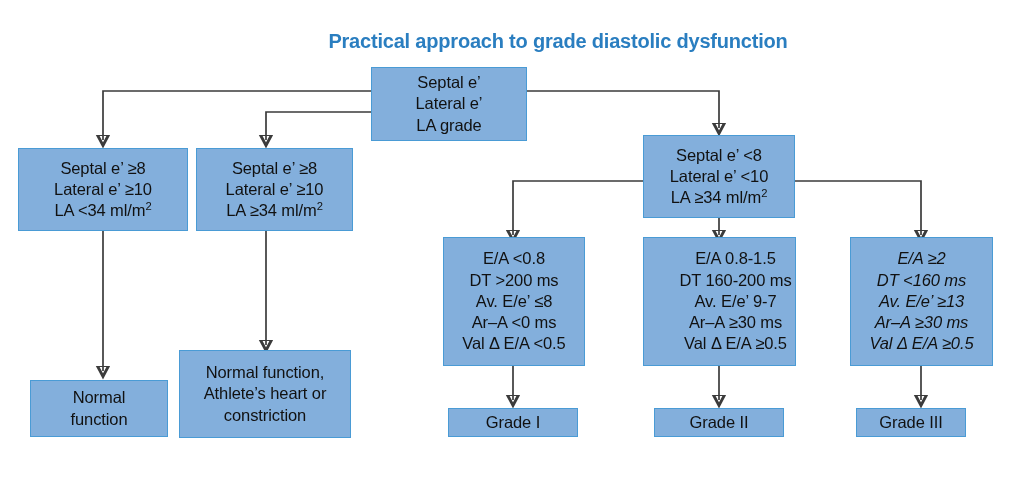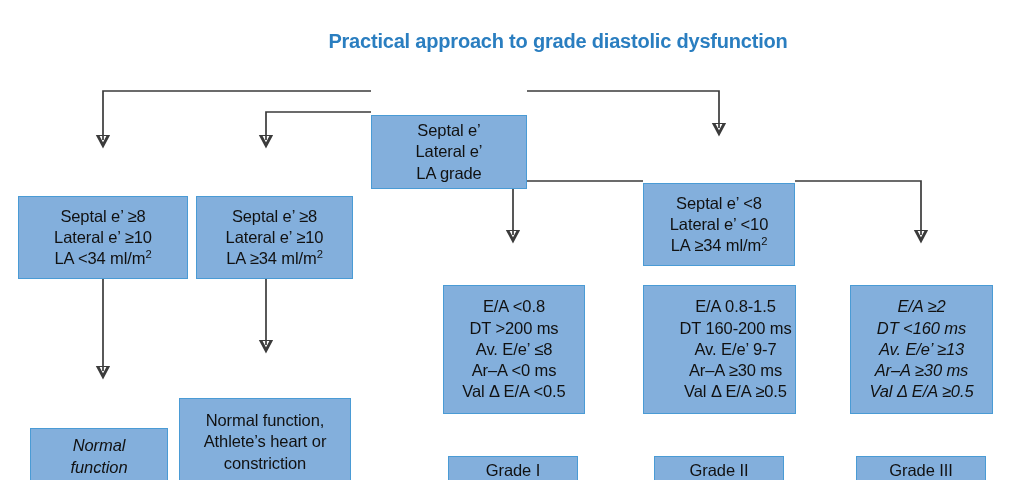--- a/index.html
+++ b/index.html
@@ -35,21 +35,20 @@
     color: #111111;
     display: flex;
     flex-direction: column;
     align-items: center;
     justify-content: center;
     text-align: center;
     font-size: 16.5px;
     line-height: 1.29;
     letter-spacing: -0.1px;
     white-space: nowrap;
-    margin-top: 48px;
   }
   .node .ln { display: block; }
   svg#wires {
     position: absolute;
     left: 0;
     top: 0;
     width: 1024px;
     height: 480px;
     pointer-events: none;
   }
@@ -136,36 +135,36 @@
   </div>
 
   <div class="node" style="left:850px; top:237px; width:143px; height:129px;font-style:italic;">
     <span class="ln">E/A ≥2</span>
     <span class="ln">DT &lt;160 ms</span>
     <span class="ln">Av. E/e’ ≥13</span>
     <span class="ln">Ar–A ≥30 ms</span>
     <span class="ln">Val Δ E/A ≥0.5</span>
   </div>
 
-  <div class="node" style="left:30px; top:380px; width:138px; height:57px;font-style:italic;">
+  <div class="node" style="left:30px; top:380px; width:138px; height:57px;">
     <span class="ln">Normal</span>
     <span class="ln">function</span>
   </div>
 
   <div class="node" style="left:179px; top:350px; width:172px; height:88px;">
     <span class="ln">Normal function,</span>
     <span class="ln">Athlete’s heart or</span>
     <span class="ln">constriction</span>
   </div>
 
   <div class="node" style="left:448px; top:408px; width:130px; height:29px;">
     <span class="ln">Grade I</span>
   </div>
 
   <div class="node" style="left:654px; top:408px; width:130px; height:29px;">
     <span class="ln">Grade II</span>
   </div>
 
-  <div class="node" style="left:856px; top:408px; width:130px; height:29px;">
+  <div class="node" style="left:856px; top:408px; width:110px; height:29px;">
     <span class="ln">Grade III</span>
   </div>
 
 </div>
 
 </body></html>

